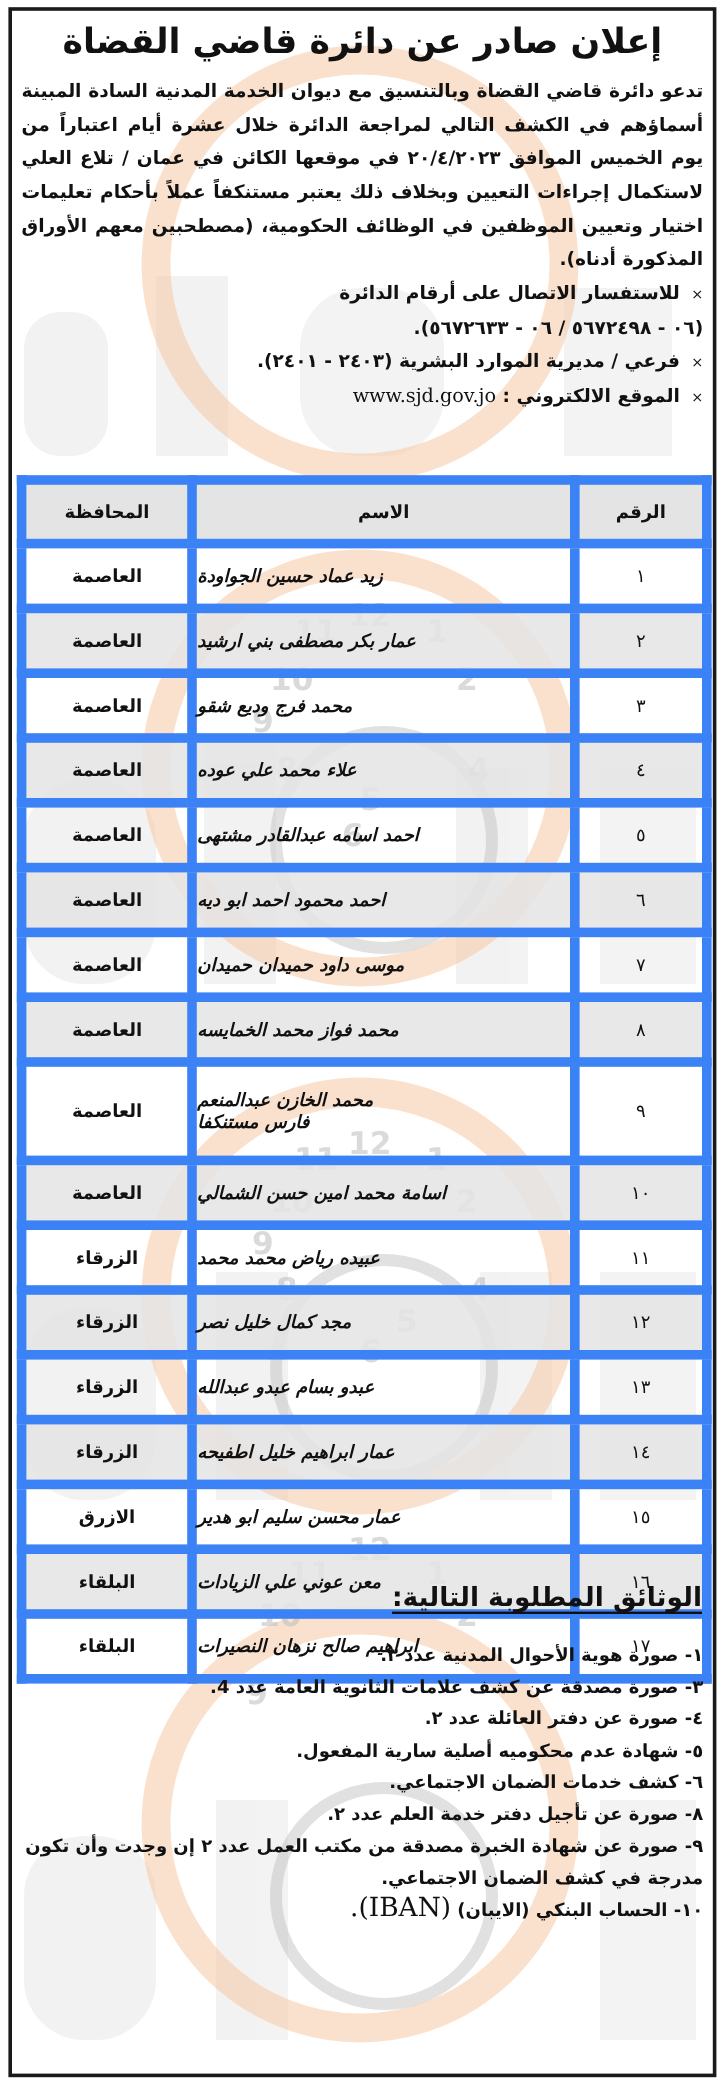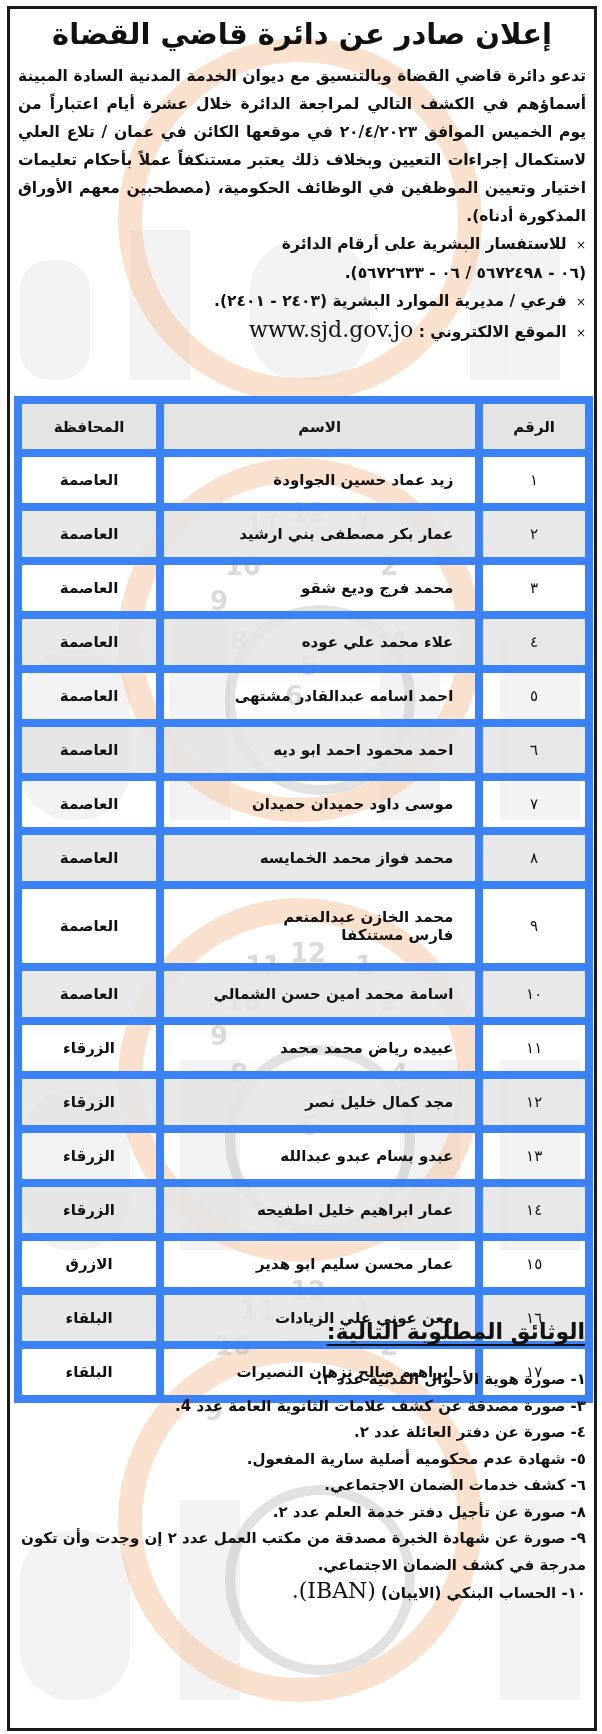--- a/index.html
+++ b/index.html
@@ -8,29 +8,29 @@
   .frame { position: absolute; left: 7px; top: 6px; width: 584px; height: 1719px;
            border: 3px solid #1a1a1a; background: #fff; }
   .watermark { position: absolute; left: 0; top: 0; width: 602px; height: 1734px; pointer-events: none; z-index: 0; }
   .content { position: absolute; left: 10px; top: 6px; width: 584px; z-index: 1; direction: rtl; }
   .title { font-family: "DejaVu Sans", sans-serif; font-weight: bold; font-size: 29px; text-align: center;
            margin: 6px 0 0 0; line-height: 44px; letter-spacing: 0px; }
   .intro { font-weight: bold; font-size: 15.5px; line-height: 28px; text-align: justify;
            padding: 6px 8px 0 8px; margin: 0; }
   .bullet { font-weight: bold; font-size: 15.5px; line-height: 28px; padding: 0 8px; margin: 0; }
   .bullet .x { font-weight: normal; font-size: 12px; margin-left: 4px; }
-  .bullet .url { font-family: "DejaVu Serif", serif; font-weight: normal; font-size: 22px; direction: ltr; unicode-bidi: embed; }
+  .bullet .url { font-family: "DejaVu Serif", serif; font-weight: normal; font-size: 16px; direction: ltr; unicode-bidi: embed; }
   table.names { position: absolute; left: 4px; top: 390px; width: 579px; border-collapse: collapse;
                 direction: rtl; font-weight: bold; font-size: 15px; }
   table.names th, table.names td { border: 8px solid #3b82f6; text-align: center; padding: 0; }
   table.names th { background: rgba(226,226,226,0.92); height: 45px; font-size: 15px; }
   table.names td { height: 46px; }
   table.names tr.shaded td { background: rgba(228,228,228,0.85); }
   table.names td.num { width: 113px; font-weight: normal; }
-  table.names td.name { width: 330px; text-align: right; padding-right: 22px; letter-spacing: 1px; }
+  table.names td.name { width: 330px; text-align: left; padding-right: 22px; letter-spacing: 1px; font-style: italic; }
   table.names td.gov { width: 146px; }
   table.names tr.tall td { height: 74px; }
   table.names td.name .l2 { display: block; }
   .docs { position: absolute; left: 0; top: 1306px; width: 584px; direction: rtl; }
   .docs h2 { font-size: 22px; font-weight: bold; margin: 0 9px 14px 0; text-decoration: underline;
              text-underline-offset: 5px; line-height: 40px; }
   .docs ol { list-style: none; margin: 0; padding: 0 8px 0 0; }
   .docs li { font-weight: bold; font-size: 15px; line-height: 26.5px; }
   .docs li .iban { font-family: "DejaVu Serif", serif; font-weight: normal; font-size: 22px; }
 </style>
@@ -100,21 +100,21 @@
       <text x="205" y="1420">9</text>
   </g>
 </svg>
 
 <div class="content">
   <h1 class="title">إعلان صادر عن دائرة قاضي القضاة</h1>
   <p class="intro">تدعو دائرة قاضي القضاة وبالتنسيق مع ديوان الخدمة المدنية السادة المبينة أسماؤهم في الكشف التالي لمراجعة الدائرة خلال عشرة أيام اعتباراً من يوم الخميس الموافق ٢٠/٤/٢٠٢٣ في موقعها الكائن في عمان / تلاع العلي لاستكمال إجراءات التعيين وبخلاف ذلك يعتبر مستنكفاً عملاً بأحكام تعليمات اختيار وتعيين الموظفين في الوظائف الحكومية، (مصطحبين معهم الأوراق المذكورة أدناه).</p>
 
   <p class="bullet">
     <span class="x">×</span>
-    <span class="wide" style="letter-spacing:2px;">للاستفسار البشرية على أرقام الدائرة</span>
+    <span class="wide" style="letter-spacing:2px;">للاستفسار الاتصال على أرقام الدائرة</span>
   </p>
   <p class="bullet">
     <span>(٠٦ - ٥٦٧٢٤٩٨ / ٠٦ - ٥٦٧٢٦٣٣).</span>
   </p>
   <p class="bullet">
     <span class="x">×</span>
     <span>فرعي / مديرية الموارد البشرية (٢٤٠٣ - ٢٤٠١).</span>
   </p>
   <p class="bullet">
     <span class="x">×</span>

